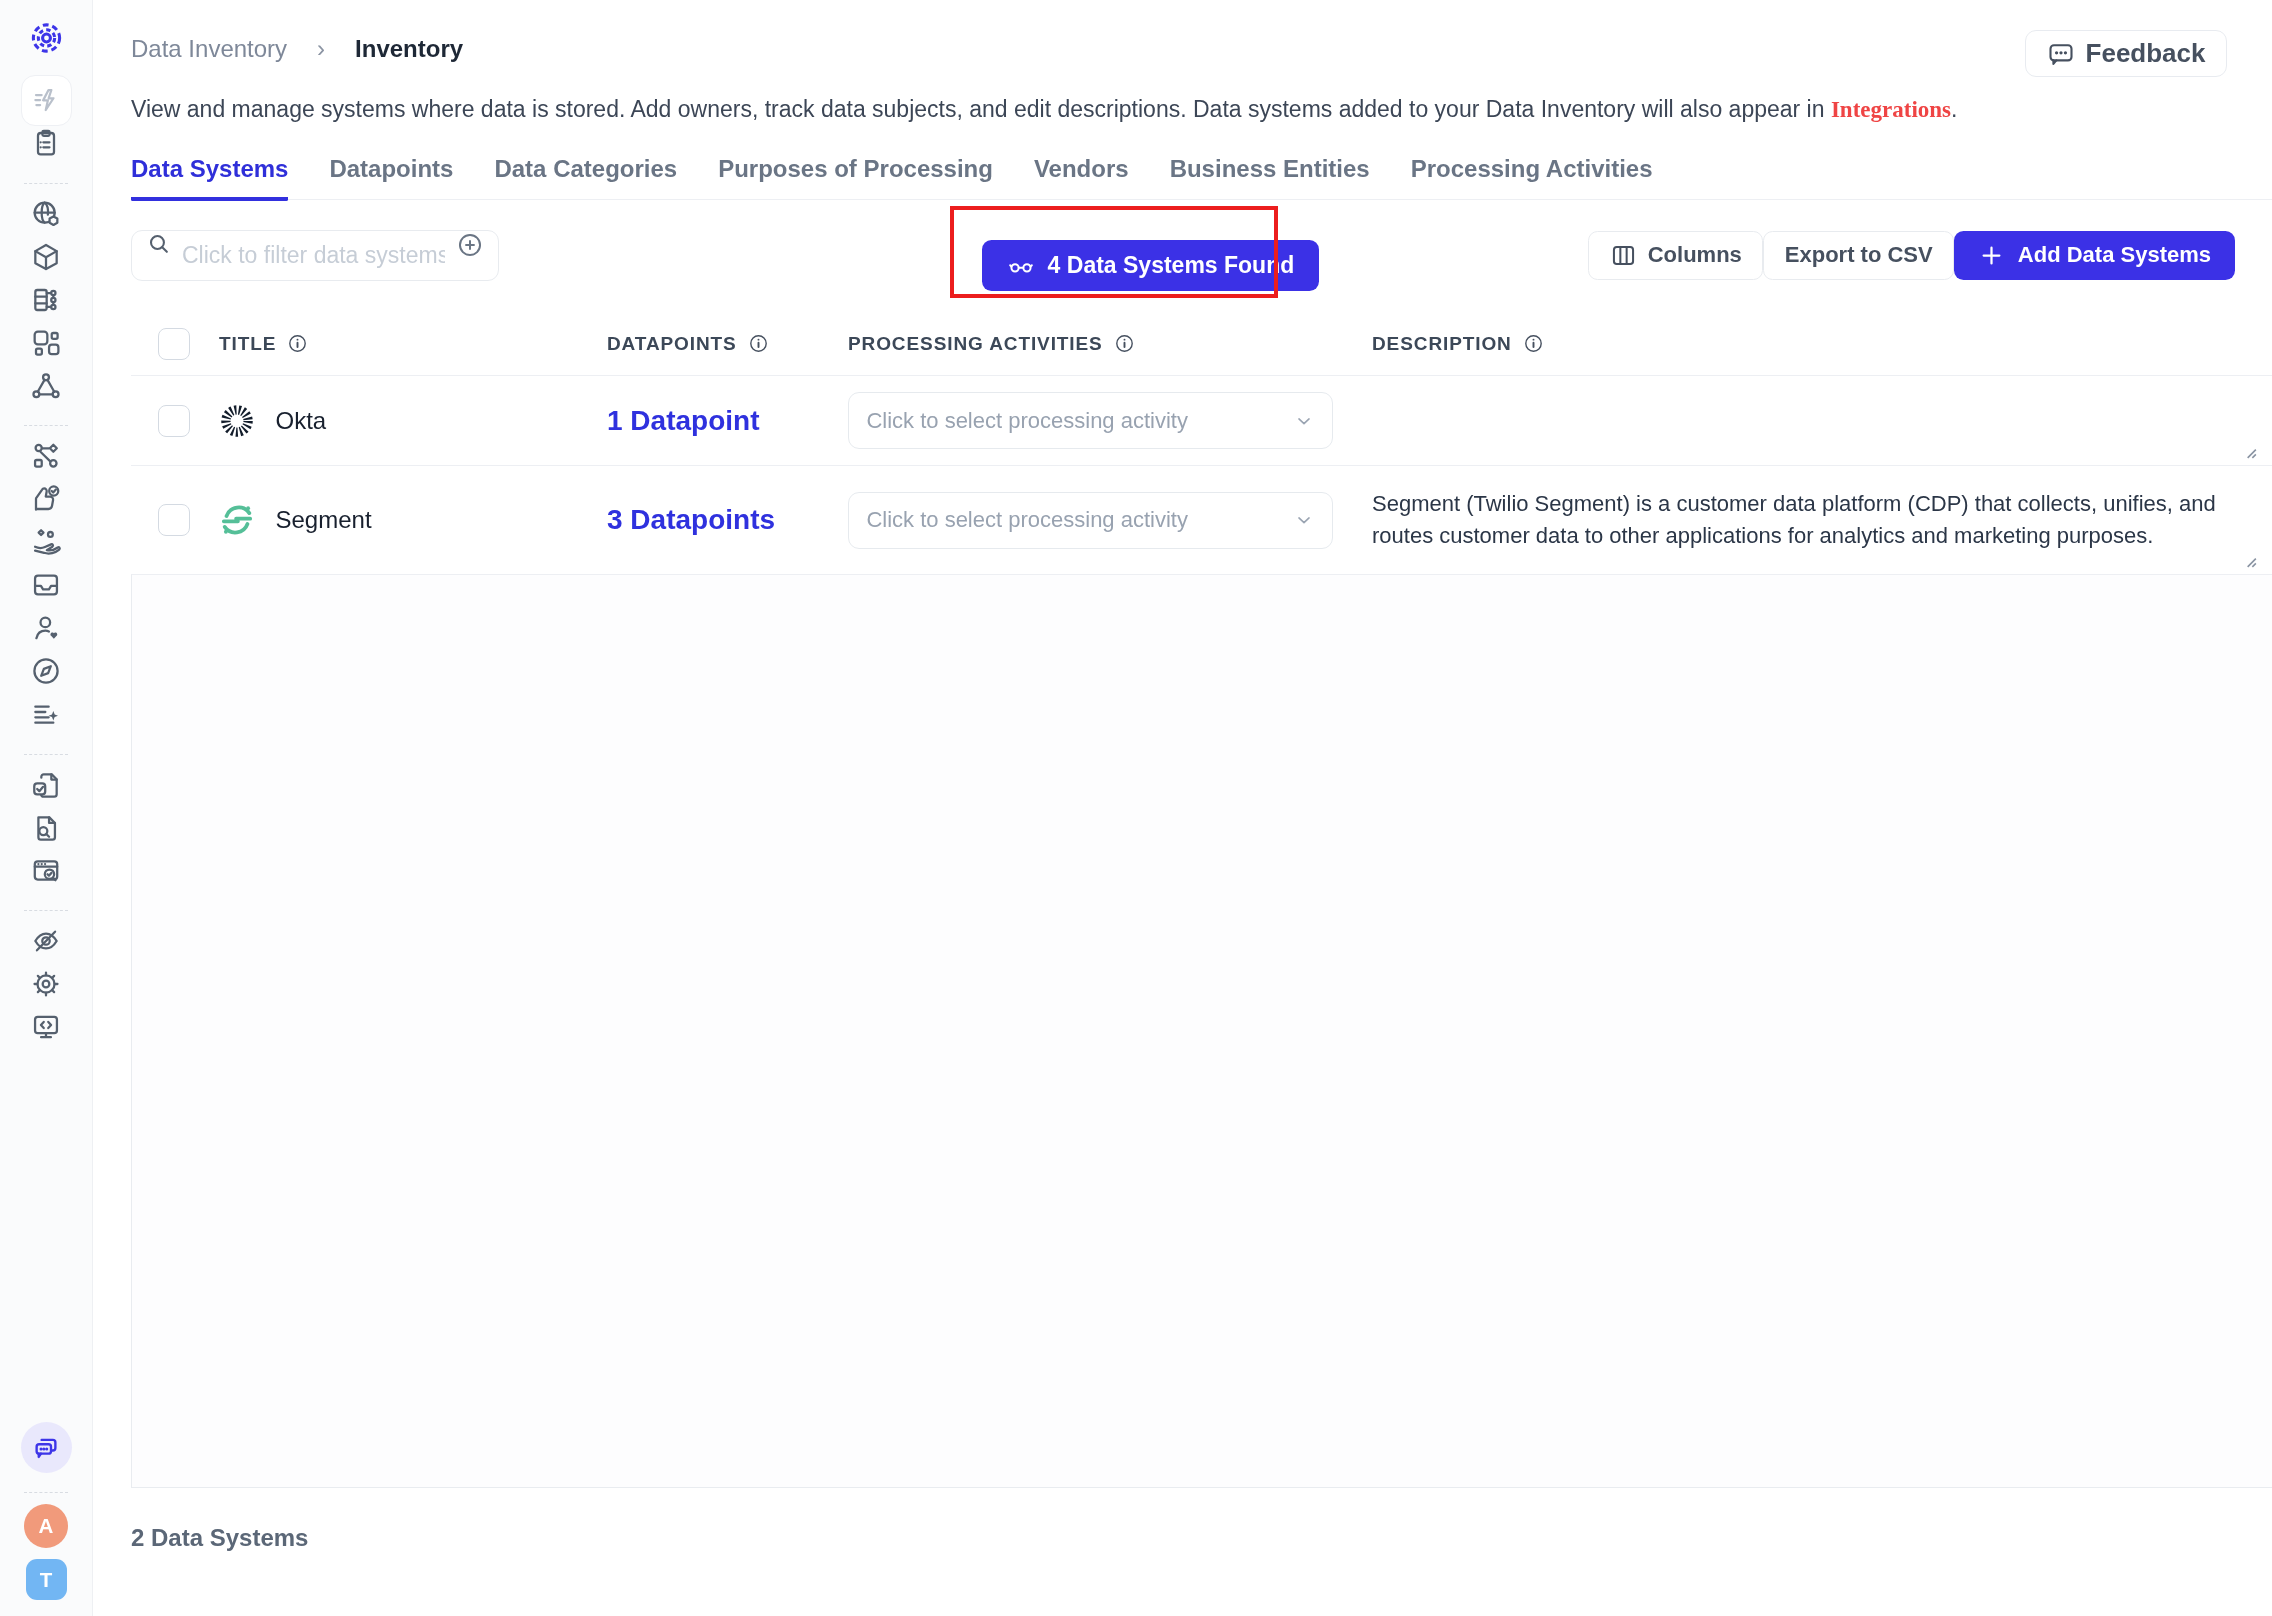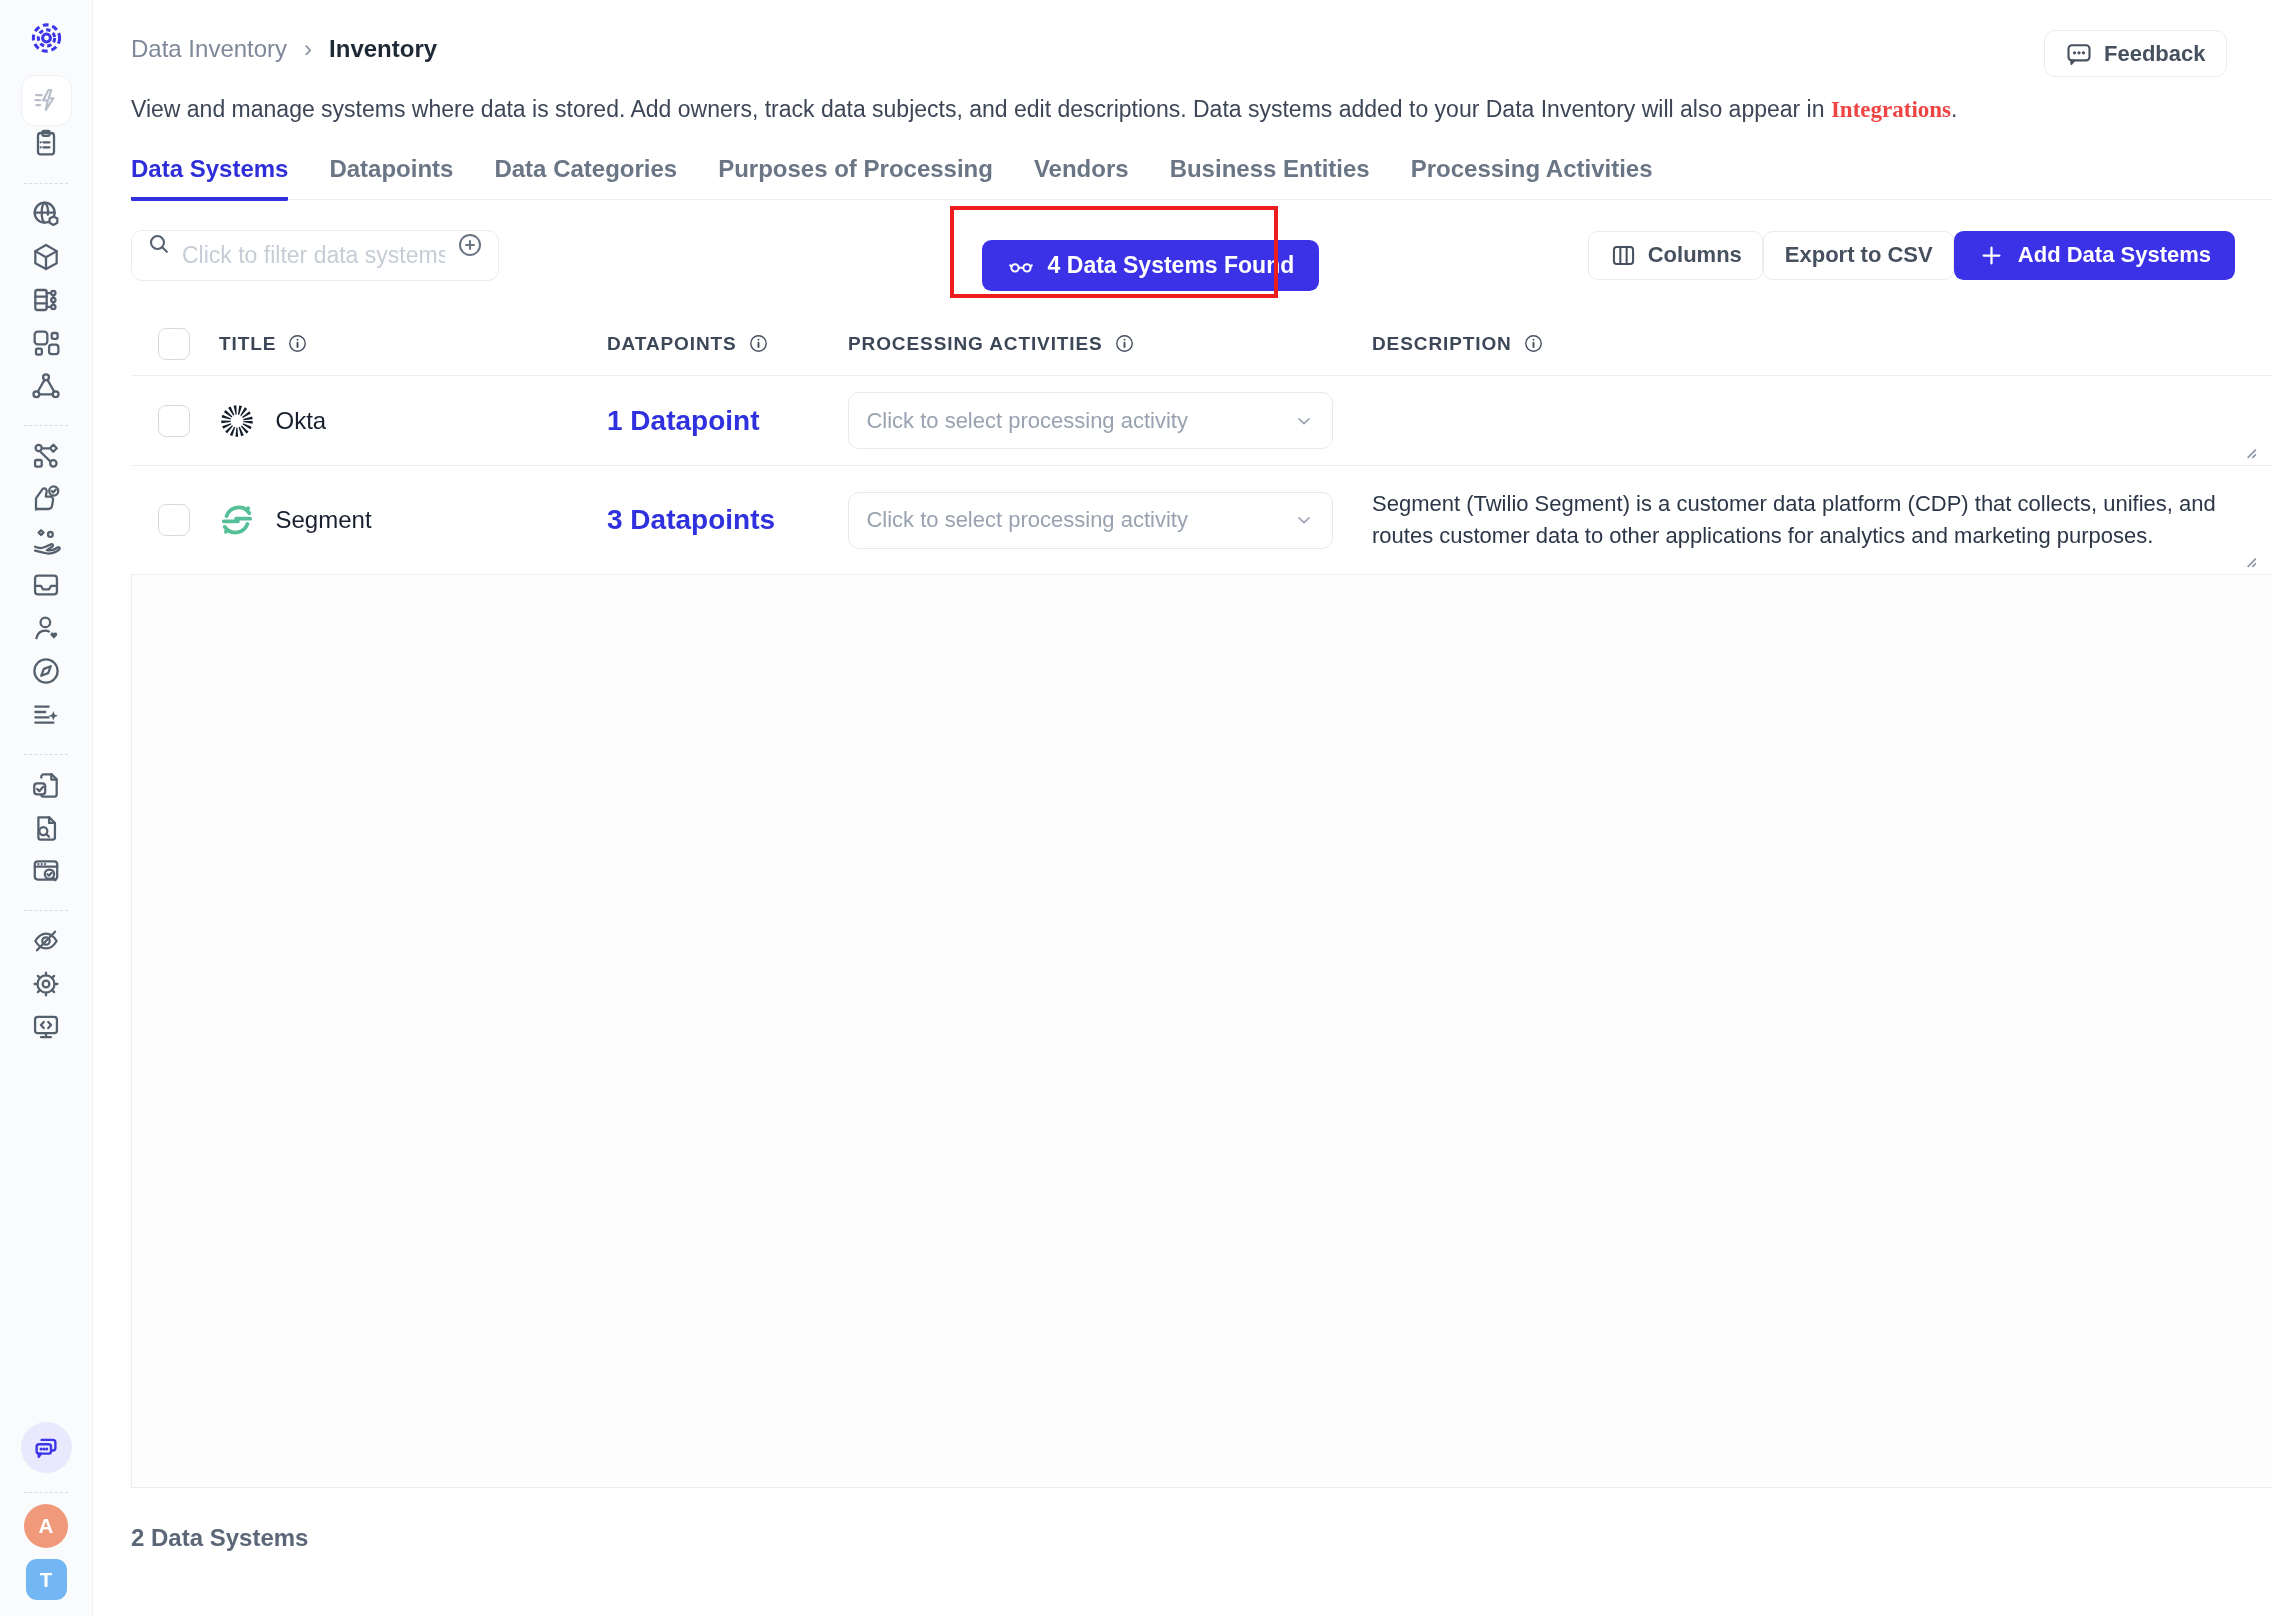--- a/index.html
+++ b/index.html
@@ -22,28 +22,28 @@
   .chat-circle { width:51px; height:51px; border-radius:50%; background:#e9e8fc;
                  display:flex; align-items:center; justify-content:center; margin-top:auto; cursor:pointer; }
   .avatar-a { width:44px; height:44px; border-radius:50%; background:#f19a7b; color:#fff;
               display:flex; align-items:center; justify-content:center; font-size:20.5px; font-weight:bold; margin-top:11px; cursor:pointer; }
   .avatar-t { width:41px; height:41px; border-radius:11px; background:#72b6f3; color:#fff;
               display:flex; align-items:center; justify-content:center; font-size:20.5px; font-weight:bold; margin-top:11px; margin-bottom:16px; cursor:pointer; }
 
   
   #main { margin-left:93px; position:relative; padding:0 38px; height:1616px; }
 
-  .breadcrumb { display:flex; align-items:center; gap:17px; padding-top:35px; font-size:24px; }
+  .breadcrumb { display:flex; align-items:center; gap:30px; padding-top:35px; font-size:24px; }
   .crumb-parent { color:#7e8899; cursor:pointer; }
   .crumb-sep { color:#8b94a3; font-size:24px; }
   .crumb-current { color:#1e2836; font-weight:bold; }
 
   .feedback-btn { position:absolute; top:30px; right:46px; display:flex; align-items:center; gap:11px;
                   height:47px; padding:0 20.5px; background:#fff; border:1.6px solid #e8ebf0; border-radius:11px;
-                  font-size:22px; font-weight:bold; color:#46505f; cursor:pointer; }
+                  font-size:26px; font-weight:bold; color:#46505f; cursor:pointer; }
 
   .intro { margin-top:33px; font-size:23px; color:#3c4656; }
   .intro a { color:#ef4444; font-weight:bold; text-decoration:none; cursor:pointer;font-family:Liberation Serif, serif; }
 
   .tabs { display:flex; margin:32px -38px 0 0; border-bottom:1.6px solid #edeff3; }
   .tab { font-size:24px; font-weight:bold; color:#6a7585; margin-right:41px; padding-bottom:14px;
          border-bottom:4.7px solid transparent; margin-bottom:-1.6px; cursor:pointer; white-space:nowrap; }
   .tab.active { color:#2f2fd9; border-bottom-color:#3230de; border-radius:1.6px; }
 
   .toolbar { margin-top:28px; display:flex; align-items:center; position:relative; height:54px; }

